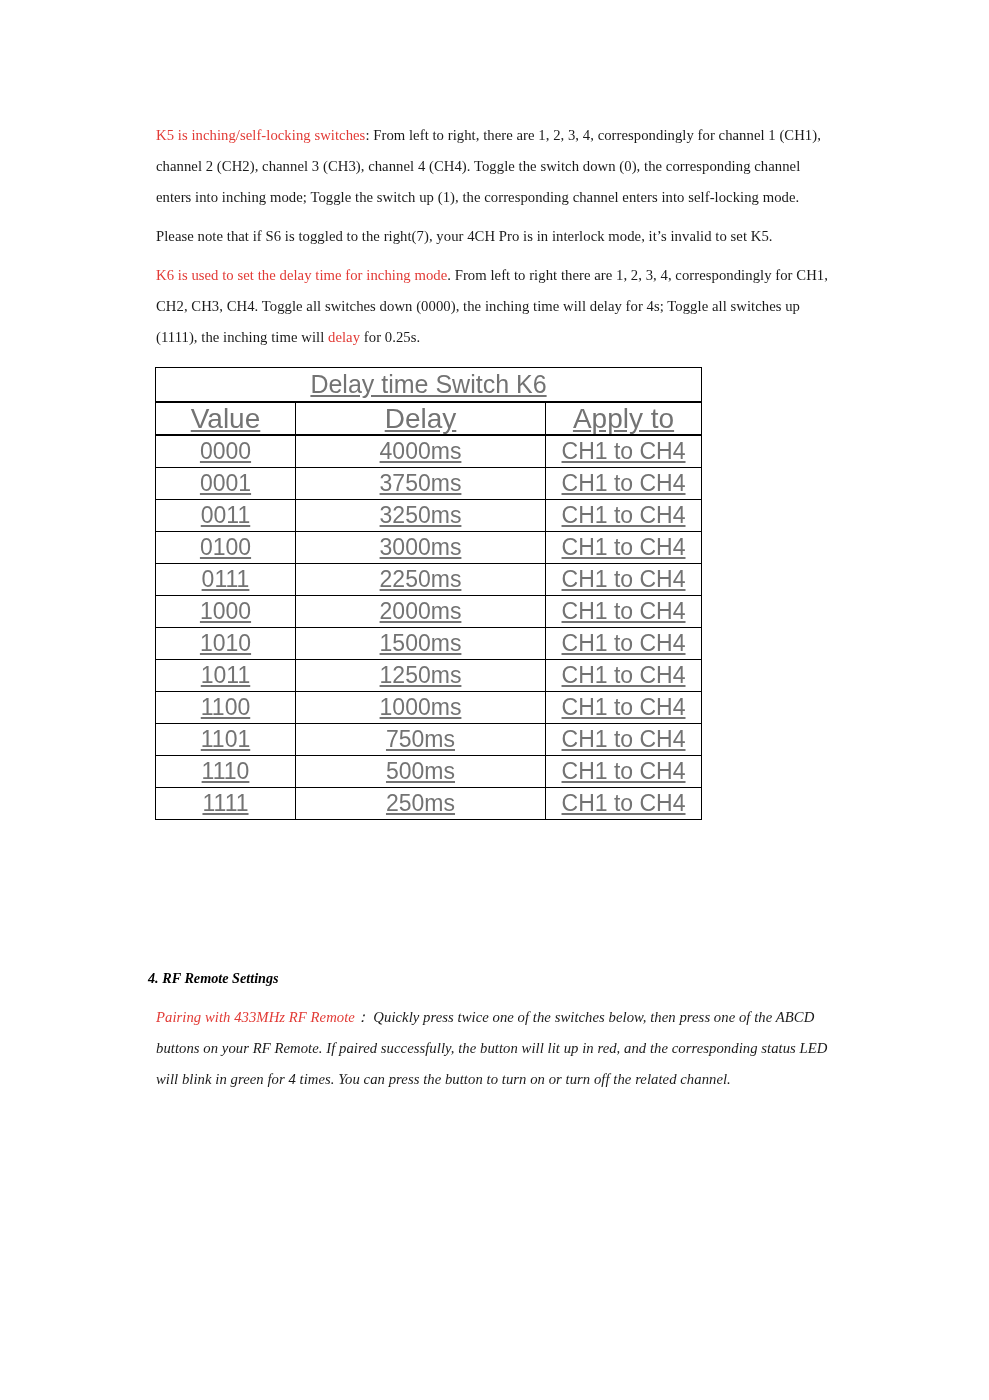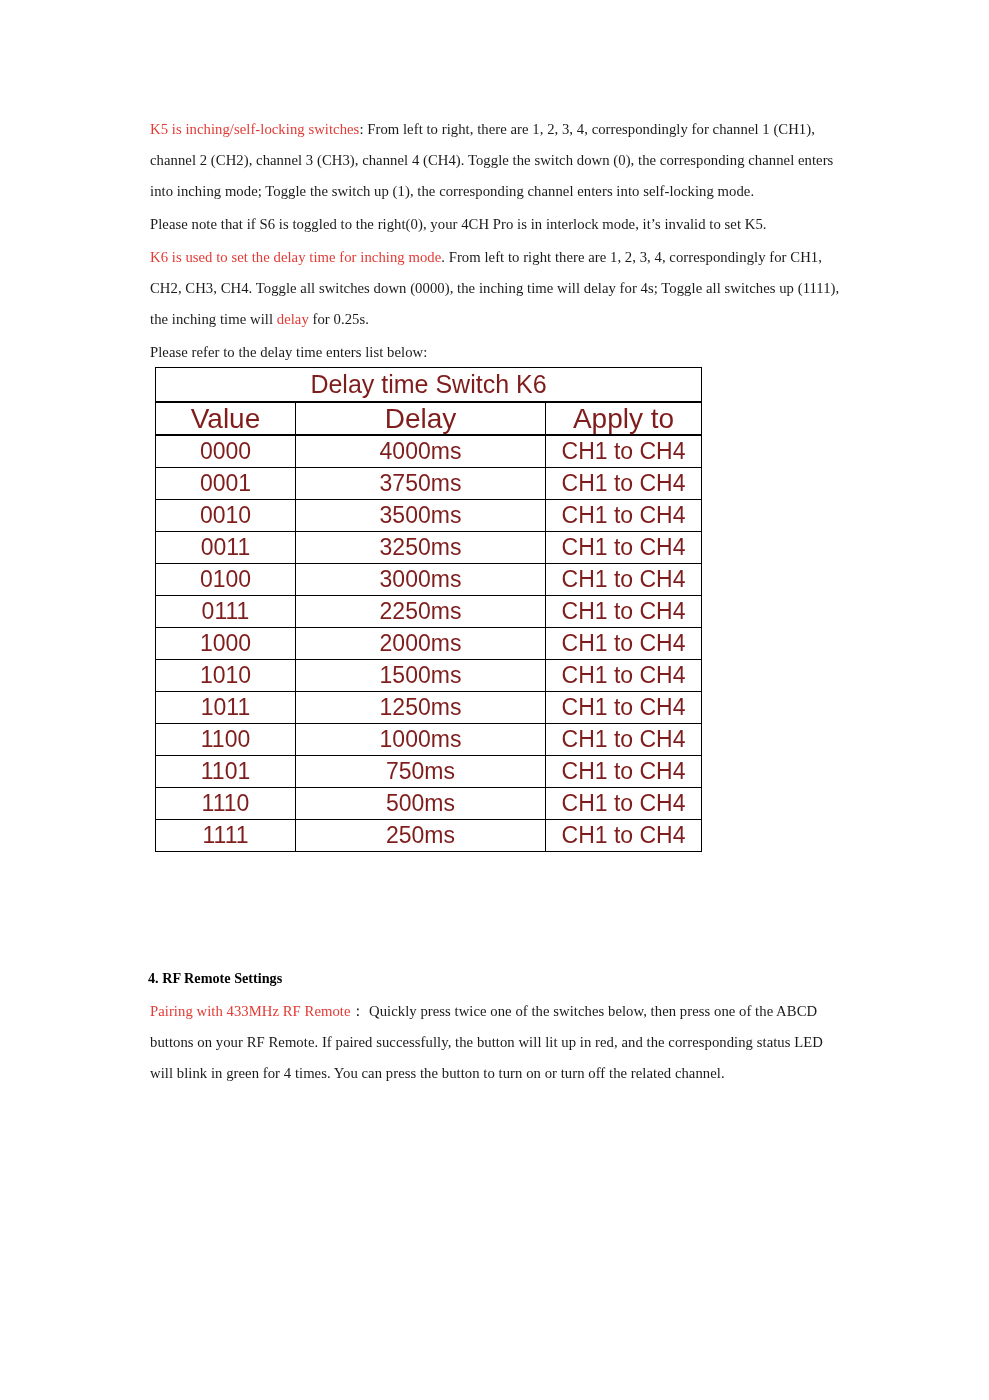--- a/index.html
+++ b/index.html
@@ -24,27 +24,27 @@
     background: #ffffff;
   }
 
   
   .textblock {
     position: absolute;
     left: 148px;
     width: 695px;
   }
   .textblock.top  { top: 112px; }
-  .textblock.bot  { top: 963px; }
+  .textblock.bot  { top: 963px; font-style: italic; }
 
   .para {
     font-size: 14.7px;
     line-height: 31px;
     text-align: left;
-    margin: 2px;
+    margin: 8px;
     color: #1a1a1a;
     letter-spacing: 0.05px;
   }
 
   .red {
     color: #e23a35;
   }
 
   .heading {
     font-size: 14.2px;
@@ -71,23 +71,24 @@
   }
 
   table.k6 td {
     border: 1.6px solid #000000;
     padding: 0;
     height: 31px;
     line-height: 31px;
     text-align: center;
     vertical-align: middle;
     font-size: 23px;
-    color: #7f1d1d;
+    color: #737373;
     white-space: nowrap;
     overflow: hidden;
+    text-decoration: underline;
   }
 
   table.k6 td.title {
     font-size: 25px;
     border-bottom-width: 2.4px;
     height: 33px;
     line-height: 33px;
   }
 
   table.k6 td.hdr {
@@ -105,21 +106,21 @@
 
 <div class="page">
 
   <div class="textblock top">
 
     <p class="para">
       <span class="red">K5 is inching/self-locking switches</span><span>: From left to right, there are 1, 2, 3, 4, correspondingly for channel 1 (CH1), channel 2 (CH2), channel 3 (CH3), channel 4 (CH4). Toggle the switch down (0), the corresponding channel enters into inching mode; Toggle the switch up (1), the corresponding channel enters into self-locking mode.</span>
     </p>
 
     <p class="para">
-      <span>Please note that if S6 is toggled to the right(0), your 4CH Pro is in interlock mode, it’s invalid to set K5.</span>
+      <span>Please note that if S6 is toggled to the right(7), your 4CH Pro is in interlock mode, it’s invalid to set K5.</span>
     </p>
 
     <p class="para">
       <span class="red">K6 is used to set the delay time for inching mode</span><span>. From left to right there are 1, 2, 3, 4, correspondingly for CH1, CH2, CH3, CH4. Toggle all switches down (0000), the inching time will delay for 4s; Toggle all switches up (1111), the inching time will </span><span class="red">delay</span><span> for 0.25s.</span>
     </p>
 
     <p class="para">
       <span>Please refer to the delay time enters list below:</span>
     </p>
 
@@ -145,25 +146,20 @@
           <td>0000</td>
           <td>4000ms</td>
           <td>CH1 to CH4</td>
         </tr>
         <tr>
           <td>0001</td>
           <td>3750ms</td>
           <td>CH1 to CH4</td>
         </tr>
         <tr>
-          <td>0010</td>
-          <td>3500ms</td>
-          <td>CH1 to CH4</td>
-        </tr>
-        <tr>
           <td>0011</td>
           <td>3250ms</td>
           <td>CH1 to CH4</td>
         </tr>
         <tr>
           <td>0100</td>
           <td>3000ms</td>
           <td>CH1 to CH4</td>
         </tr>
         <tr>

